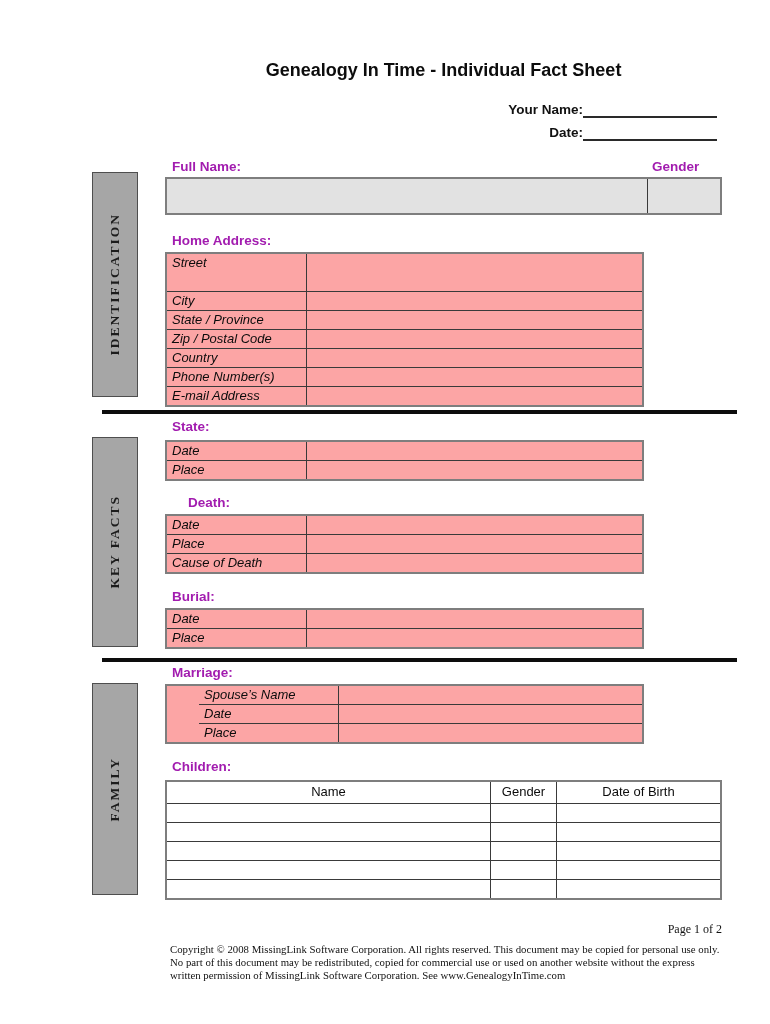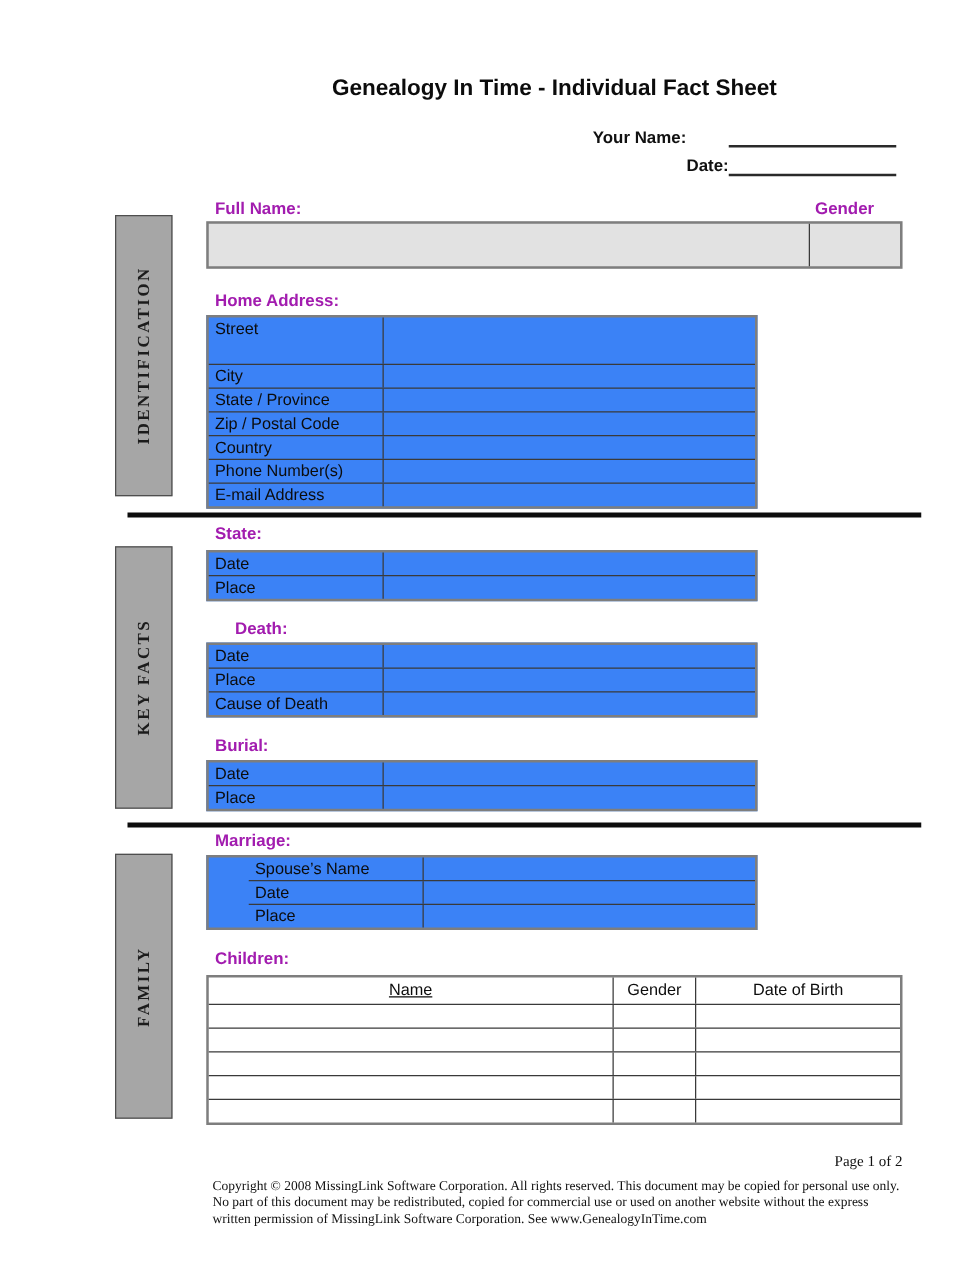--- a/index.html
+++ b/index.html
@@ -9,21 +9,21 @@
   }
 
   
   .title {
     position:absolute; left:165px; top:60px; width:557px;
     text-align:center; font-size:18px; font-weight:bold; color:#0c0c0c;
   }
 
   
   .meta-row { position:absolute; right:53px; display:flex; align-items:flex-end; }
-  .meta-row.your-name { top:100px;gap:34px; }
+  .meta-row.your-name { top:100px; }
   .meta-row.fill-date { top:123px; }
   .meta-label { font-size:13.5px; font-weight:bold; line-height:17px; }
   .meta-blank { display:inline-block; width:134px; height:16px; border-bottom:2px solid #2a2a2a; }
 
   
   .tab {
     position:absolute; left:92px; width:46px; background:#a6a6a6;
     border:1px solid #4e4e4e; box-sizing:border-box;
     display:flex; align-items:center; justify-content:center;
   }
@@ -53,22 +53,22 @@
     background:#e2e2e2; border:2px solid #7e7e7e; box-sizing:border-box;
   }
   .gender-cell {
     position:absolute; top:0; right:0; bottom:0; width:72px;
     border-left:1px solid #3a3a3a;
   }
   .fullname-cell { position:absolute; top:0; left:0; bottom:0; right:72px; }
 
   
   .kv {
-    position:absolute; left:165px; width:441px;
-    border:2px solid #7e7e7e; box-sizing:border-box; background:#3b82f6;
+    position:absolute; left:165px; width:479px;
+    border:2px solid #7e7e7e; box-sizing:border-box; background:#fca5a5;font-style:italic;
   }
   .kv .row { display:flex; height:18px; border-top:1px solid #3a3a3a; }
   .kv .row:first-child { border-top:none; }
   .kv .row.tall { height:37px; }
   .kv .label-cell {
     width:140px; border-right:1px solid #3a3a3a; box-sizing:border-box;
     padding:1px 0 0 5px; font-size:13px; line-height:15px; color:#0c0c0c;
   }
   .kv .value-cell { flex:1; }
   .tbl-homeaddr { top:252px; }
@@ -84,21 +84,21 @@
   }
   .children-tbl .hrow { display:flex; height:21px; }
   .children-tbl .hcell {
     font-size:13px; text-align:center; line-height:20px; color:#0c0c0c;
     border-right:1px solid #3a3a3a; box-sizing:border-box;
   }
   .children-tbl .hcell:last-child { border-right:none; }
   .children-tbl .drow { display:flex; height:18px; border-top:1px solid #3a3a3a; }
   .children-tbl .dcell { border-right:1px solid #3a3a3a; box-sizing:border-box; }
   .children-tbl .dcell:last-child { border-right:none; }
-  .col-name   { width:324px;text-decoration:underline; }
+  .col-name   { width:324px; }
   .col-gender { width:66px; }
   .col-dob    { flex:1; }
 
   
   .rule { position:absolute; left:102px; width:635px; height:4px; background:#0d0d0d; }
   .rule-1 { top:410px; }
   .rule-2 { top:658px; }
 
   
   .page-num {

